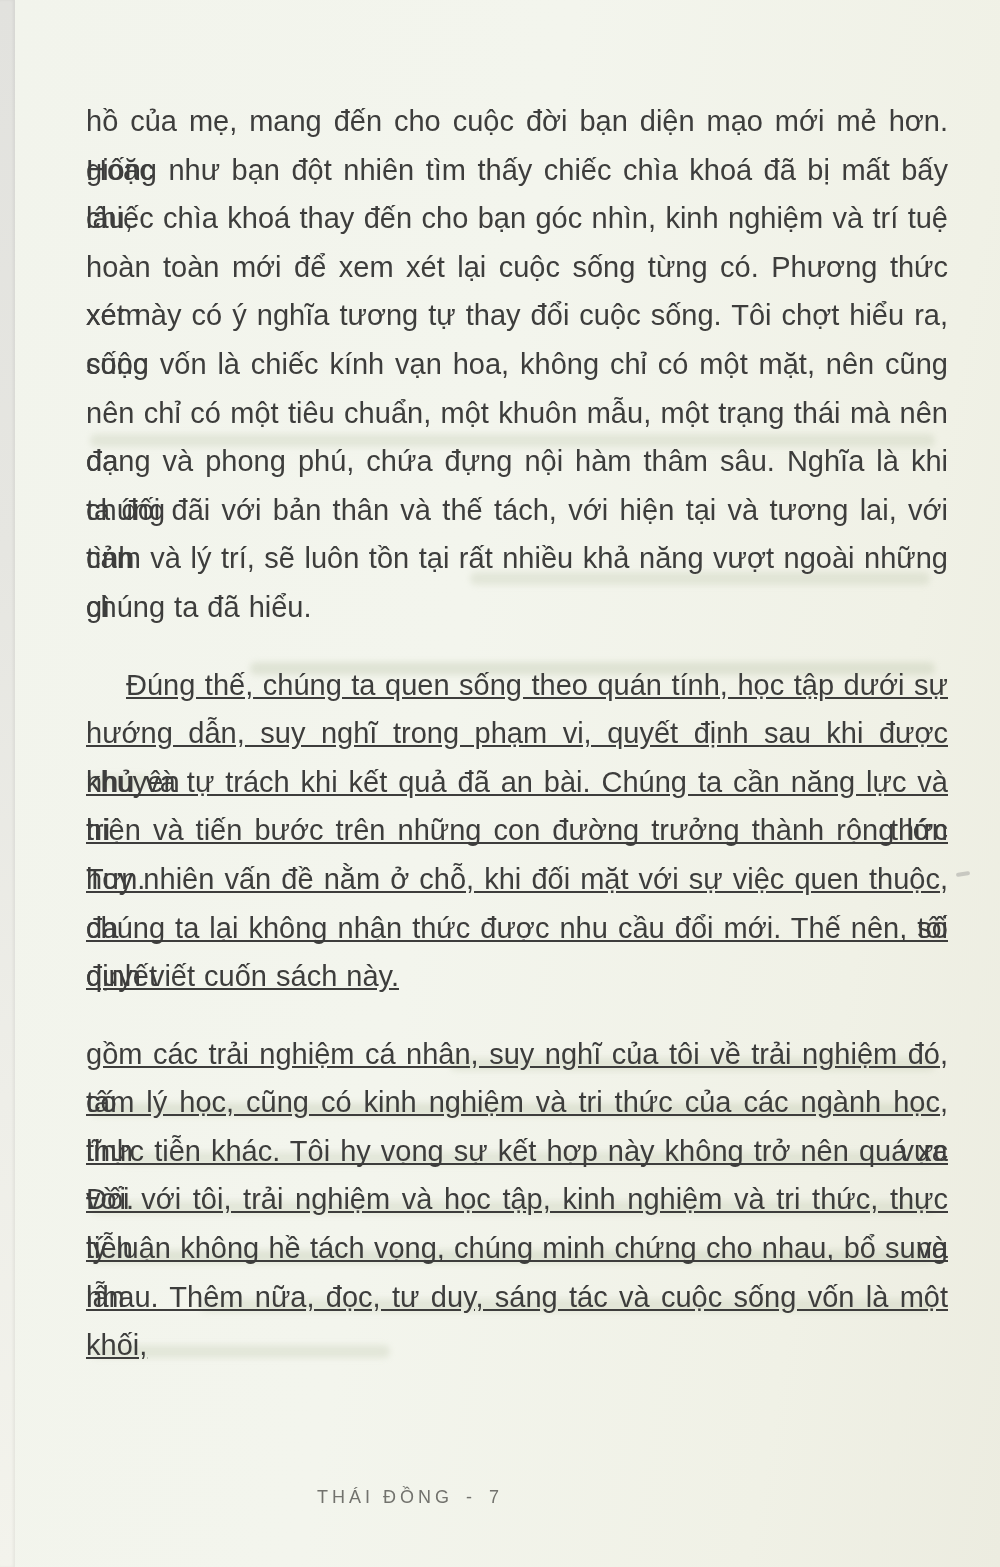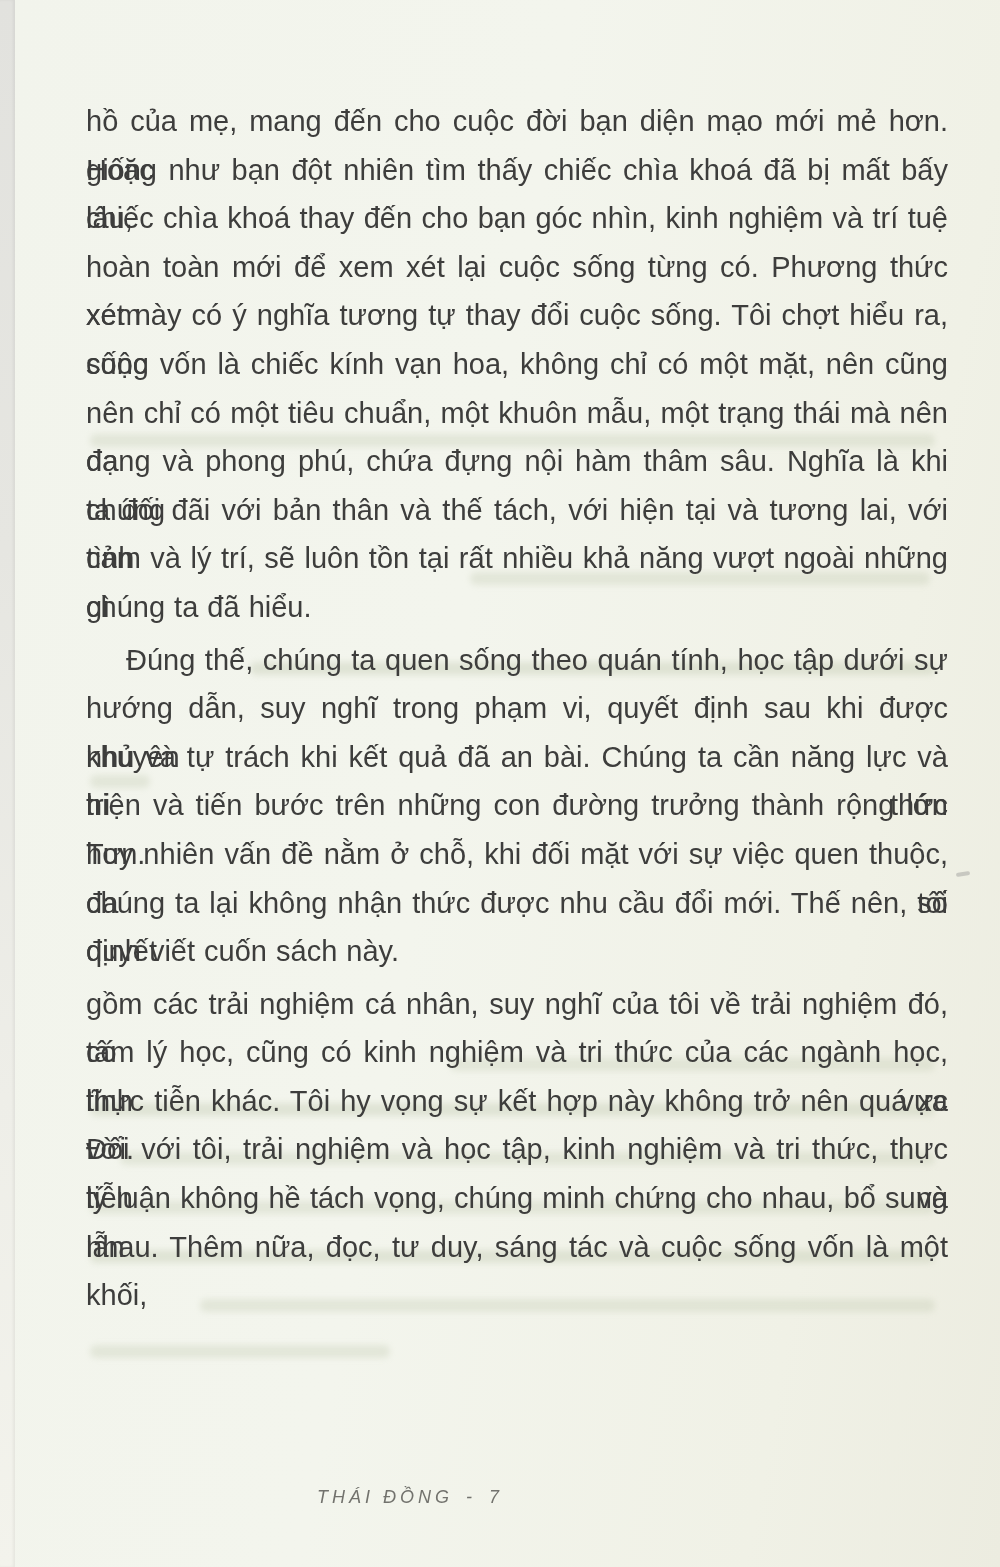--- a/index.html
+++ b/index.html
@@ -28,40 +28,39 @@
     position: absolute;
     left: 86px;
     top: 97px;
     width: 862px;
     color: #3d3d3c;
     font-size: 29px;
     line-height: 48.6px;
     z-index: 3;
   }
   .para { margin: 0; }
-  .para + .para { margin-top: 4px; }
+  .para + .para { margin-top: 29px; text-decoration: underline; }
   .line {
     text-align: justify;
     text-align-last: justify;
     height: 48.6px;
     overflow: visible;
     word-spacing: 1px;
   }
   .line.short { text-align-last: left; }
   .line.indent { padding-left: 40px; }
   .footer {
     position: absolute;
     left: 0; top: 1487px;
     width: 820px;
     text-align: center;
     font-size: 18px;
     letter-spacing: 4px;
     color: #72726d;
     z-index: 3;
-    font-style: italic;
   }
   .footer .sep { margin: 0 13px; }
   
   .bleed {
     position: absolute;
     height: 13px;
     border-radius: 6px;
     background: #b9c2a6;
     opacity: 0.28;
     filter: blur(3px);

